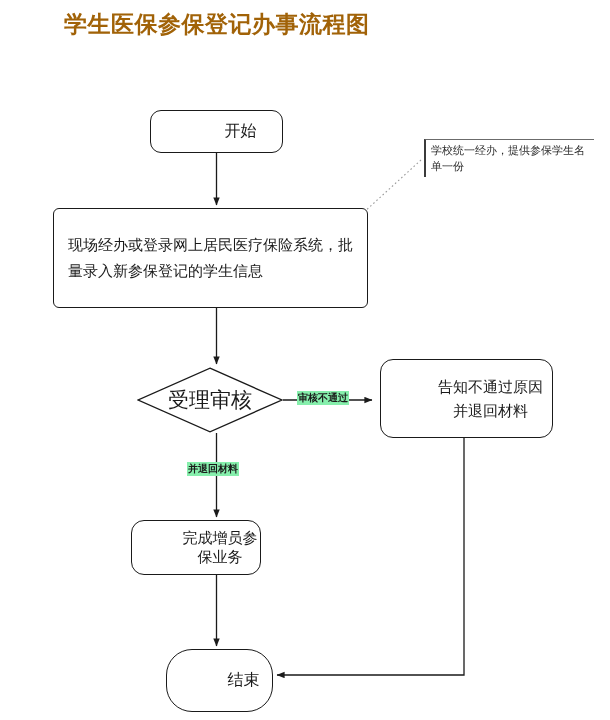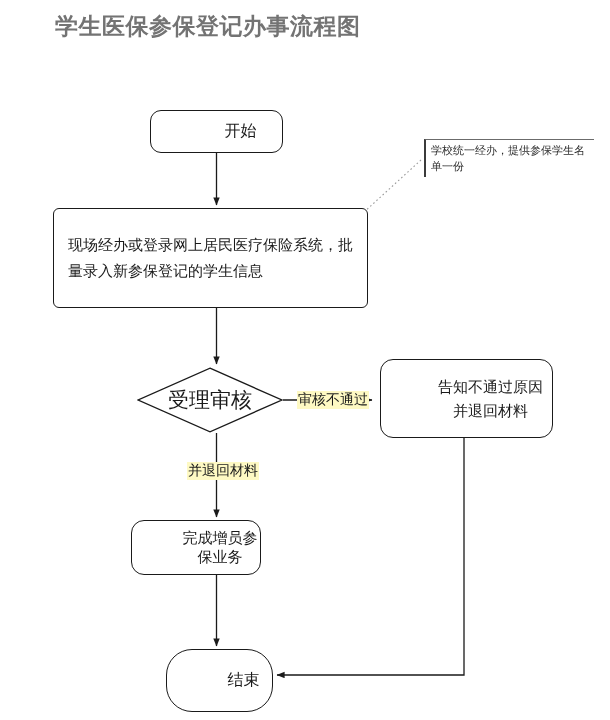--- a/index.html
+++ b/index.html
@@ -11,27 +11,27 @@
     width: 610px;
     height: 720px;
     position: relative;
     overflow: hidden;
     font-family: "DejaVu Sans", "Liberation Sans", sans-serif;
     color: #000000;
   }
 
   #page-title {
     position: absolute;
-    left: 55px;
+    left: 64px;
     top: 13px;
-    font-family: Liberation Sans, sans-serif;
+    font-family: Liberation Mono, monospace;
     font-size: 23px;
     font-weight: 700;
     letter-spacing: 0.5px;
-    color: #737373;
+    color: #a16207;
     white-space: nowrap;
     line-height: 1.2;
   }
 
   
   .node {
     position: absolute;
     box-sizing: border-box;
     background: #ffffff;
     border: 1.2px solid #1a1a1a;
@@ -136,25 +136,26 @@
     font-family: "DejaVu Serif", "Liberation Serif", serif;
     font-size: 11px;
     line-height: 1.45;
     color: #2b2b2b;
   }
 
   
   .edge-label {
     position: absolute;
     font-family: "DejaVu Serif", "Liberation Serif", serif;
-    font-size: 14px;
+    font-size: 10px;
     color: #1a1a1a;
-    background: #fef9c3;
+    background: #86efac;
     white-space: nowrap;
     padding: 0 1px;
+    font-weight: bold;
   }
   #label-reject {
     left: 297px;
     top: 391px;
   }
   #label-approve {
     left: 187px;
     top: 462px;
   }
 

